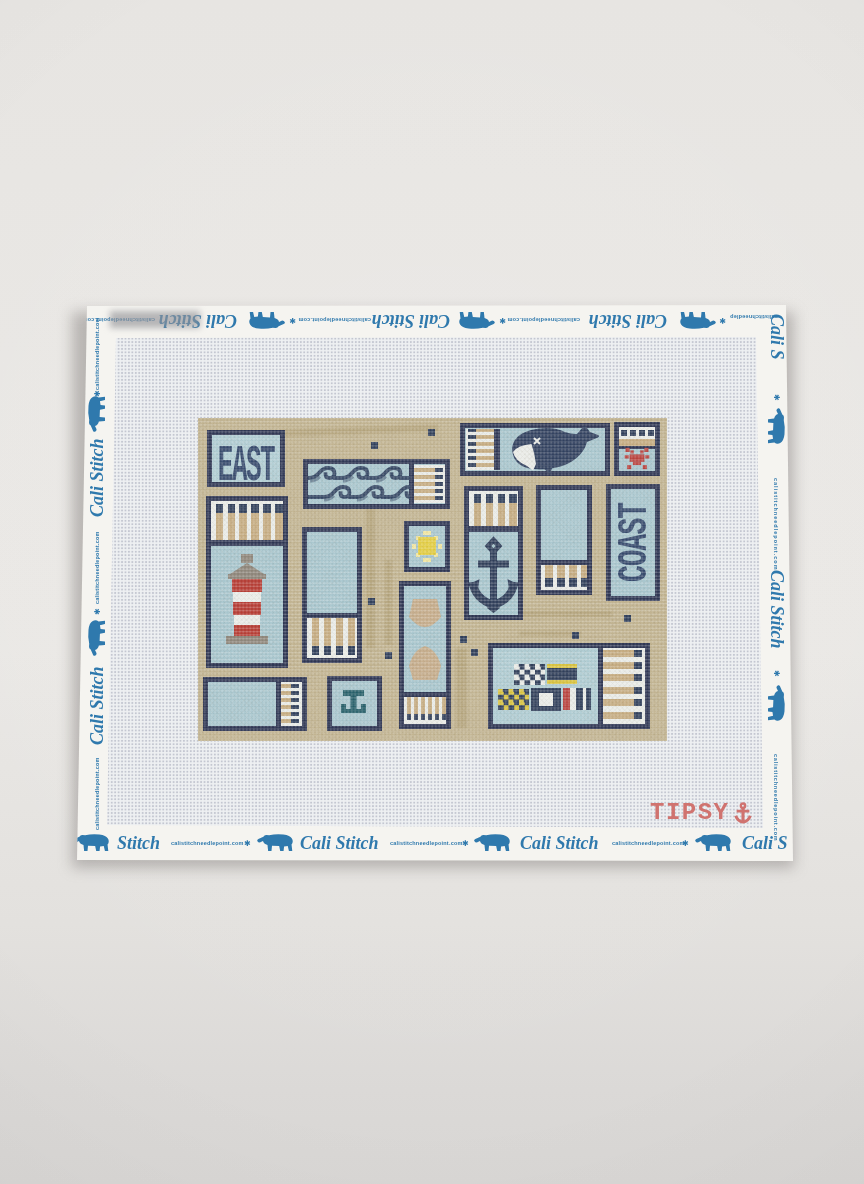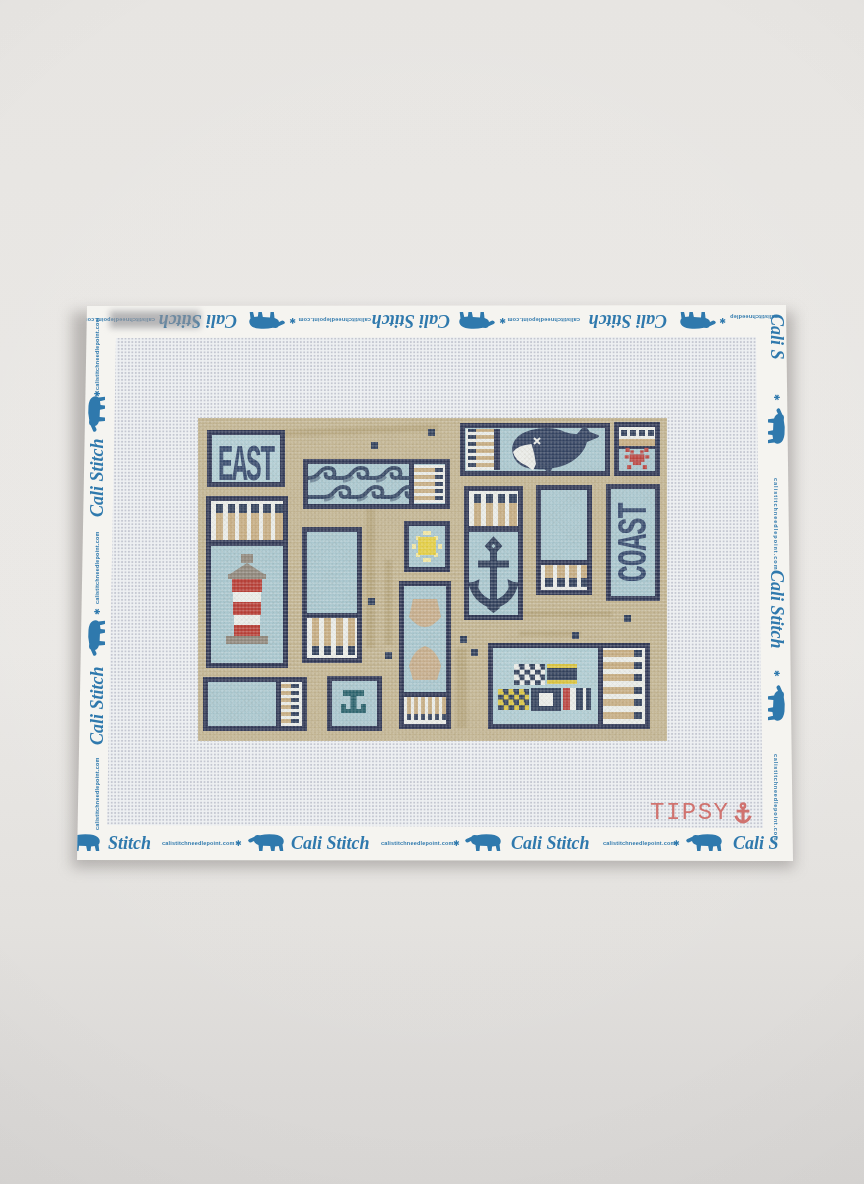--- a/index.html
+++ b/index.html
@@ -71,21 +71,21 @@
 
 <div class="abs bg"></div>
 <div class="abs vig"></div>
 
 <div class="abs shadow"></div>
 
 <div class="abs canvas">
 
   <div class="abs mesh"></div>
 
-  <div class="strip" style="left:78px;top:831px;width:714px;height:24px;">
+  <div class="strip" style="left:87px;top:831px;width:714px;height:24px;">
     <svg class="bear it" style="left:-16px;" viewBox="0 0 40 20" fill="#2f79ad">
         <use href="#bearshape2"></use>
       </svg>
     <span class="script it" style="left:30px;">Stitch</span>
     <span class="url it" style="left:84px;">calistitchneedlepoint.com</span>
     <span class="star it" style="left:157px;">✱</span>
     <svg class="bear it" style="left:168px;" viewBox="0 0 40 20" fill="#2f79ad">
         <use href="#bearshape2"></use>
       </svg>
     <span class="script it" style="left:213px;">Cali Stitch</span>
@@ -152,21 +152,21 @@
     <span class="star it" style="left:364px;">✱</span>
     <svg class="bear it" style="left:377px;" viewBox="0 0 40 20" fill="#2f79ad">
         <use href="#bearshape2"></use>
       </svg>
     <span class="url it" style="left:448px;letter-spacing:0.8px;">calistitchneedlepoint.com</span>
   </div>
 
   <div class="abs" style="left:110px;top:311px;width:90px;height:17px;background:rgba(148,148,152,0.65);filter:blur(3px);"></div>
 
   <div class="abs" style="left:650px;top:799px;display:flex;align-items:center;">
-    <span style="font-family:'Liberation Mono',monospace;font-weight:normal;font-size:24px;color:#d0736f;letter-spacing:1.5px;">TIPSY</span>
+    <span style="font-family:'Liberation Mono',monospace;font-weight:bold;font-size:24px;color:#d0736f;letter-spacing:1.5px;">TIPSY</span>
     <svg width="20" height="22" viewBox="0 0 22 24" style="margin-left:3px;">
       <g fill="none" stroke="#d0736f">
         <circle cx="11" cy="4" r="2.4" stroke-width="2.6"></circle>
         <path d="M11 7 L11 21" stroke-width="3.4"></path>
         <path d="M4 10 L18 10" stroke-width="3"></path>
         <path d="M3 15 Q5 21 11 22 Q17 21 19 15" stroke-width="3.2"></path>
       </g>
     </svg>
   </div>
 

